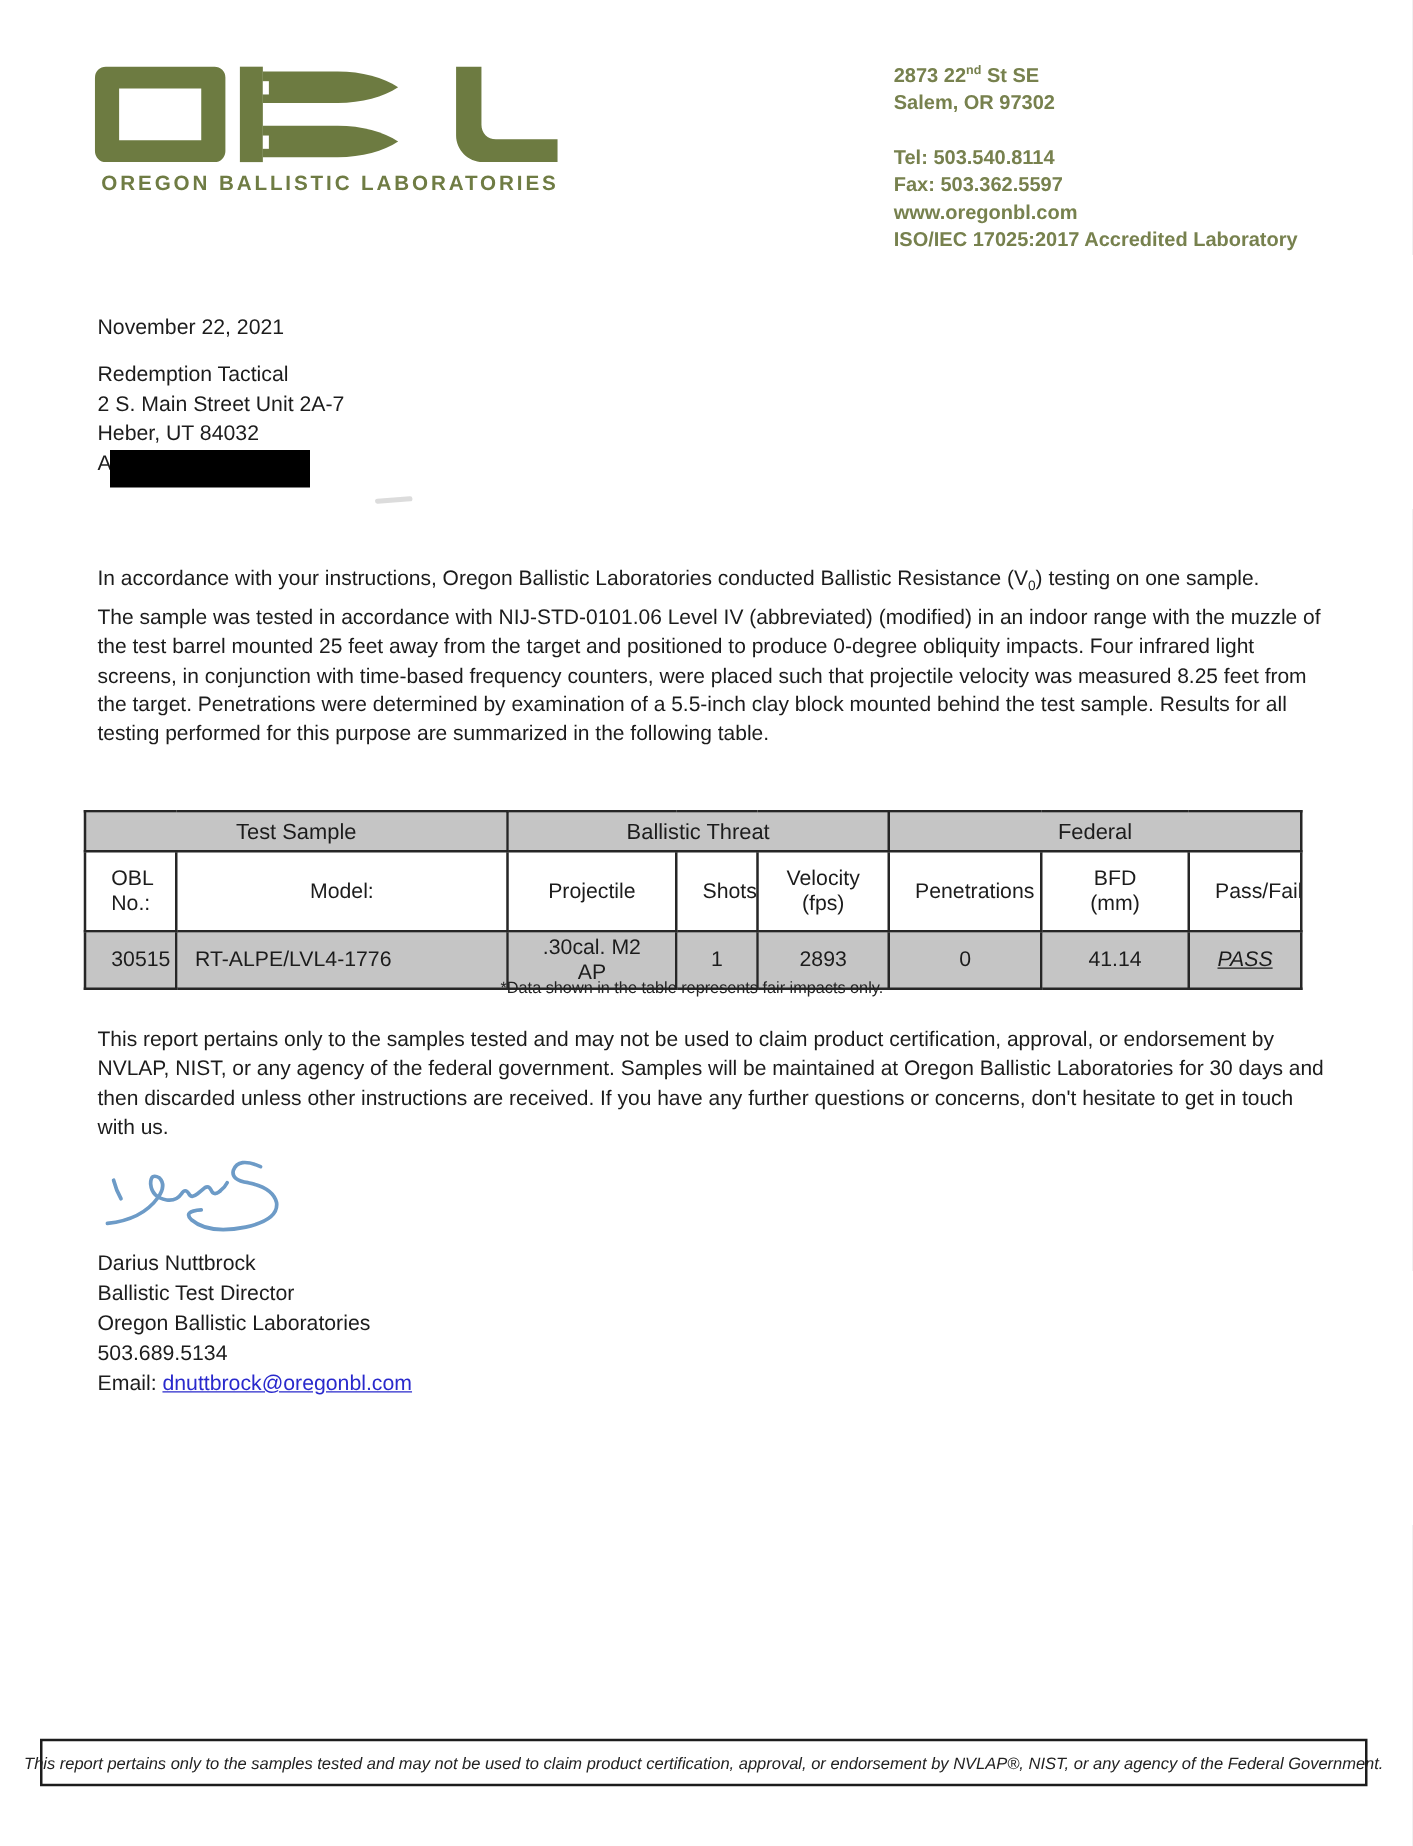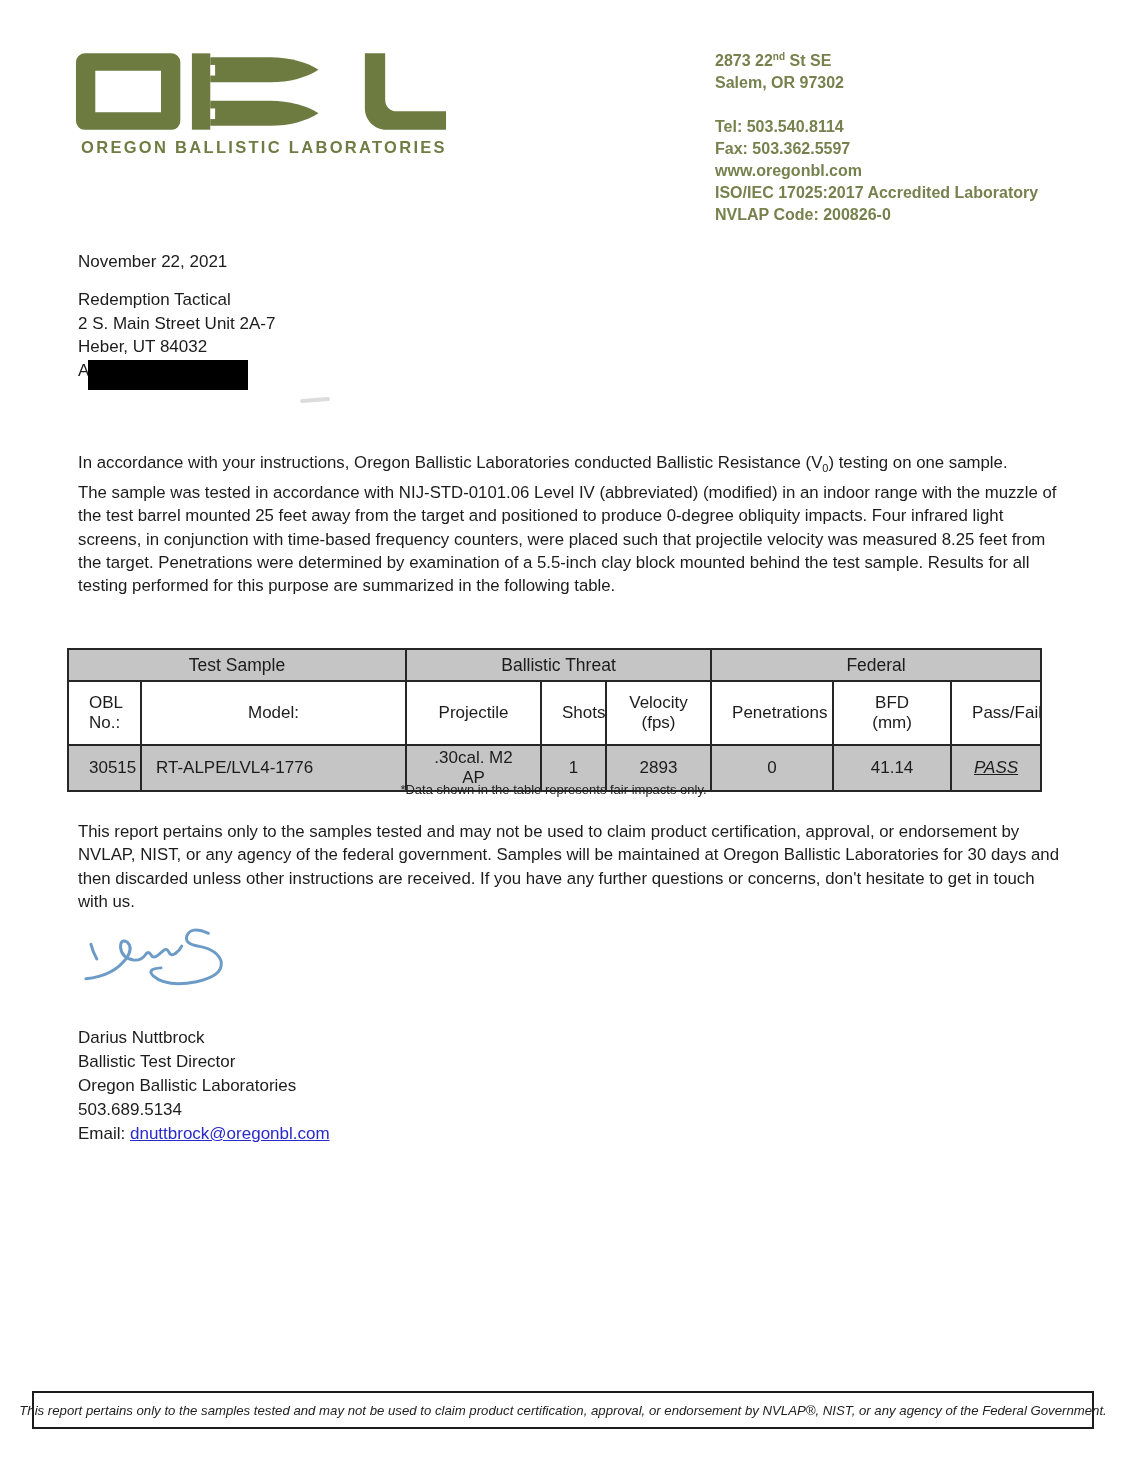--- a/index.html
+++ b/index.html
@@ -54,21 +54,21 @@
   .tbl-footnote{
     position:absolute;left:67px;top:782px;width:973px;
     text-align:center;font-size:13px;color:#222;
   }
   
   .closing{
     position:absolute;left:78px;top:820px;width:988px;
     font-size:16.8px;line-height:23.4px;
   }
   .sig-svg{position:absolute;left:82px;top:924px;}
-  .sig-block{position:absolute;left:78px;top:1026px;font-size:17px;line-height:24px;}
+  .sig-block{position:absolute;left:78px;top:999px;font-size:17px;line-height:24px;}
   .email-link{color:#2929cc;text-decoration:underline;cursor:pointer;}
   
   .footer-box{
     position:absolute;left:32px;top:1391px;width:1058px;height:34px;
     border:2px solid #1c1c1c;
     display:flex;align-items:center;justify-content:center;
   }
   .footer-text{font-style:italic;font-size:13.2px;color:#222;white-space:nowrap;}
 </style>
 </head>
@@ -95,21 +95,20 @@
   </div>
 
   <div class="lh-right">
     <div><span>2873 22</span><sup>nd</sup><span> St SE</span></div>
     <div>Salem, OR 97302</div>
     <div class="lh-gap"></div>
     <div>Tel: 503.540.8114</div>
     <div>Fax: 503.362.5597</div>
     <div>www.oregonbl.com</div>
     <div>ISO/IEC 17025:2017 Accredited Laboratory</div>
-    <div>NVLAP Code: 200826-0</div>
   </div>
 
   <div class="date-line">November 22, 2021</div>
 
   <div class="recipient">
     <div>Redemption Tactical</div>
     <div>2 S. Main Street Unit 2A-7</div>
     <div>Heber, UT 84032</div>
     <div>A</div>
   </div>

